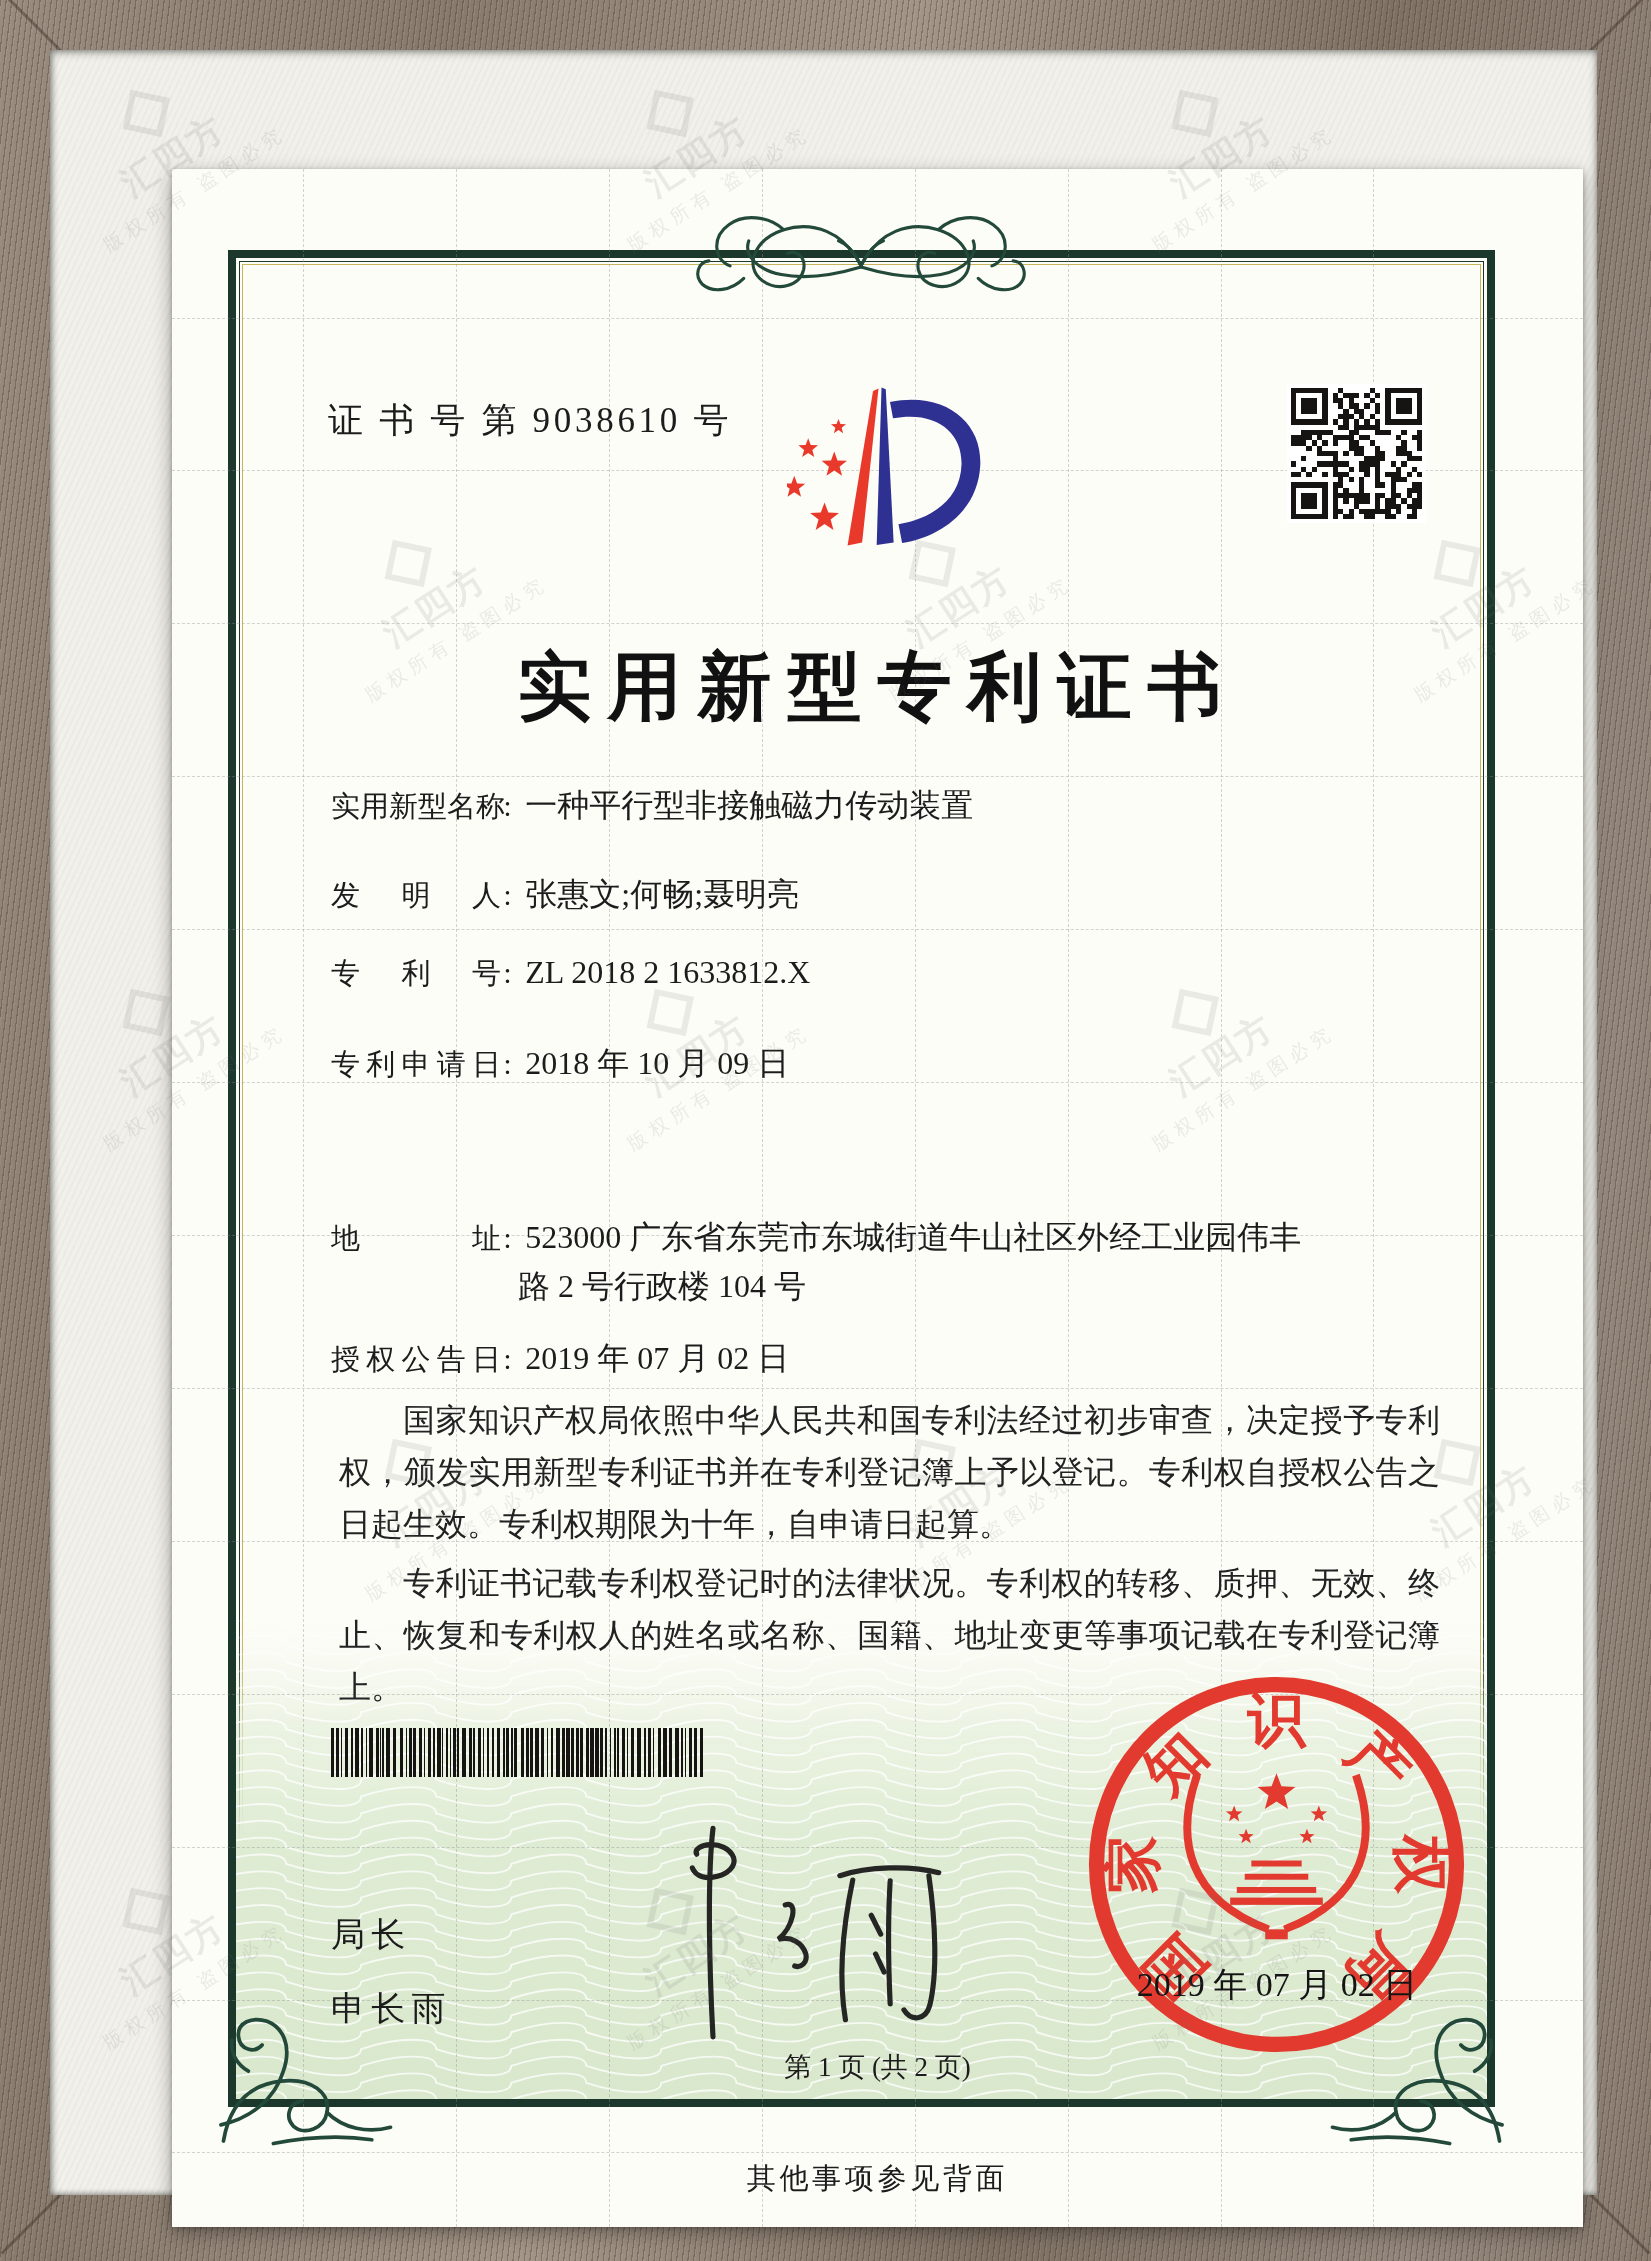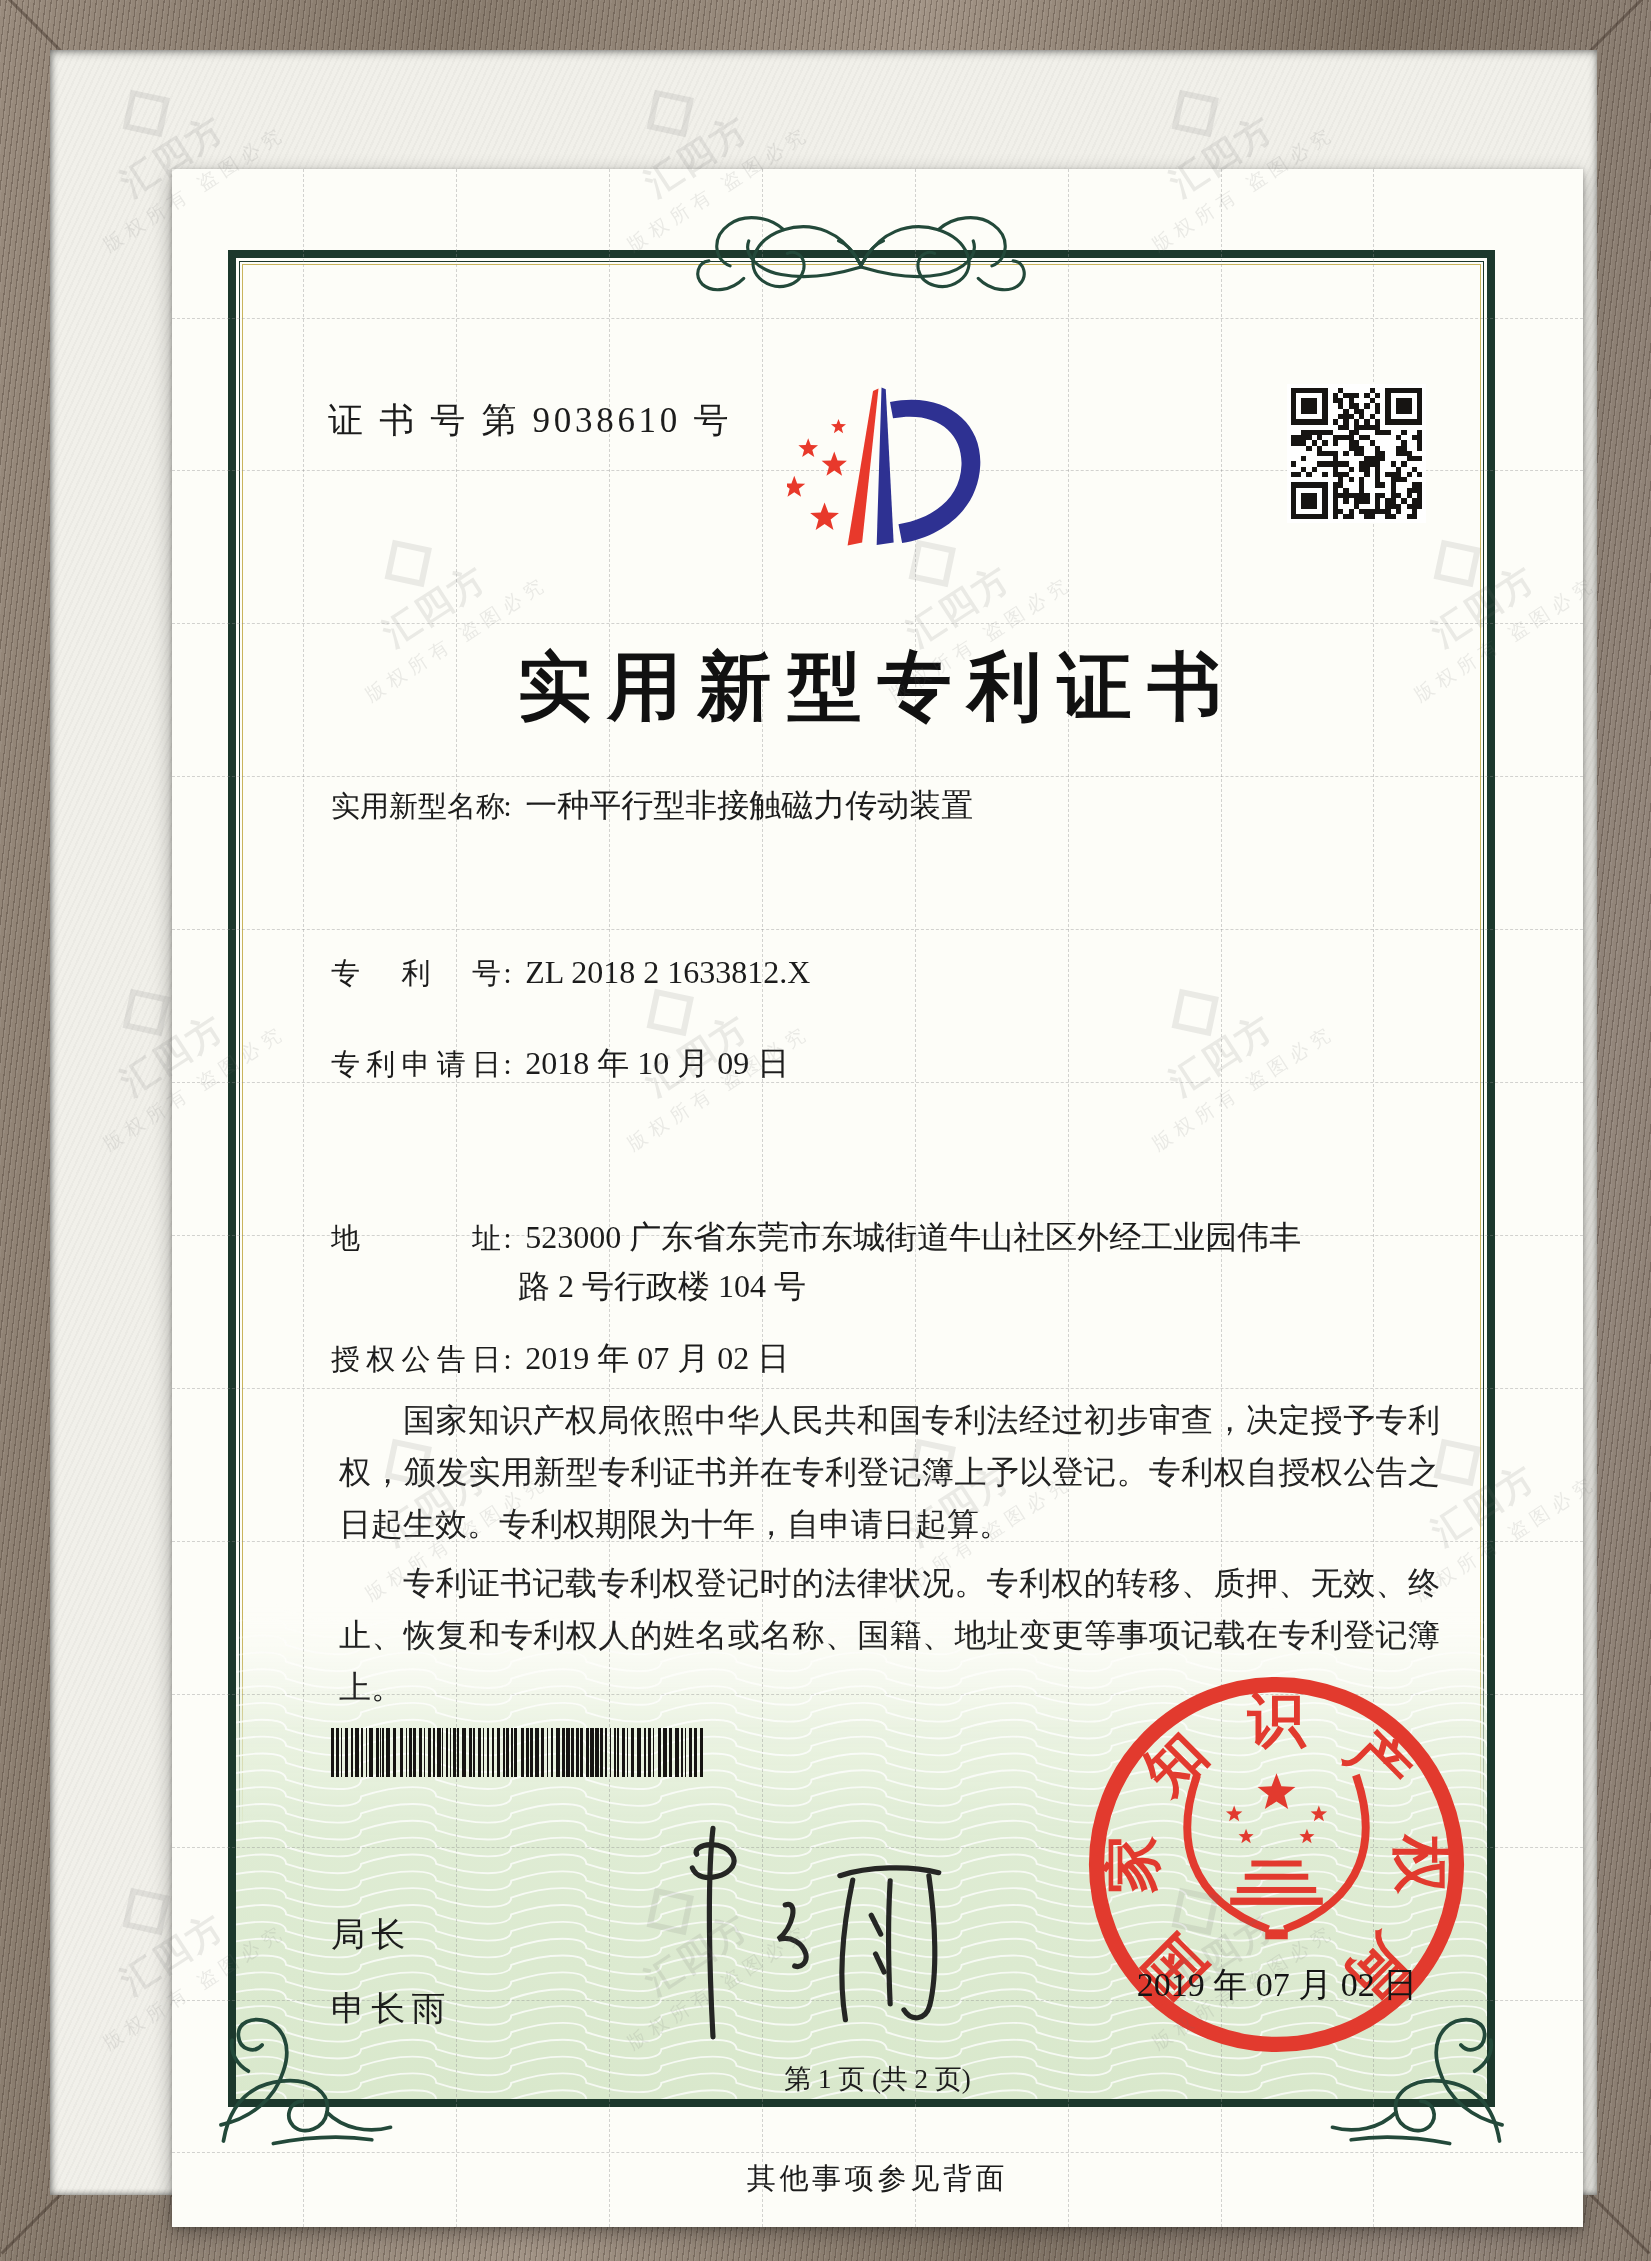--- a/index.html
+++ b/index.html
@@ -75,21 +75,21 @@
   .barcode { left:159px; top:1559px; width:382px; height:49px; display:flex; align-items:stretch; }
   .barcode i { display:block; height:100%; }
 
   .director-title { left:159px; top:1743px; font-size:34px; letter-spacing:6.2px; }
   .director-name  { left:159px; top:1817px; font-size:34px; letter-spacing:6.2px; }
   .signature { left:412px; top:1623px; width:387px; height:262px; }
 
   .seal { left:906px; top:1497px; width:397px; height:397px; mix-blend-mode:multiply; }
   .seal-date { left:893px; top:1793px; width:424px; text-align:center; font-size:34px; color:#141414; z-index:4; }
 
-  .page-info { left:0; width:100%; top:1880px; text-align:center; font-size:27px;margin-top:12px; }
+  .page-info { left:0; width:100%; top:1880px; text-align:center; font-size:27px; }
   .back-note { left:0; width:100%; top:1990px; text-align:center; font-size:29px; letter-spacing:3.7px; }
 
   .ornament { left:477px; top:22.5px; width:424px; height:119px; z-index:2; }
   .flourish { width:187px; height:187px; z-index:2; }
   .fl-l { left:39px; top:1790px; }
   .fl-r { left:1153px; top:1790px; transform:scaleX(-1); }
 
   
   .wm-layer { position:absolute; inset:0; z-index:50; pointer-events:none; }
   .wm { position:absolute; width:287px; transform:rotate(-33deg); opacity:.13; color:#6e6e6e; text-align:center; }
@@ -849,20 +849,23 @@
               <i class="on"></i>
               <i></i>
             </div>
         </div>
 
         <div class="abs row r0">
           <span class="lab">实用新型名称</span><span class="colon">:</span><span class="val">一种平行型非接触磁力传动装置</span>
         </div>
 
         <div class="abs title">实用新型专利证书</div>
+        <div class="abs row r1">
+          <span class="lab">发明人</span><span class="colon">:</span><span class="val">张惠文;何畅;聂明亮</span>
+        </div>
         <div class="abs row r2">
           <span class="lab">专利号</span><span class="colon">:</span><span class="val">ZL 2018 2 1633812.X</span>
         </div>
         <div class="abs row r3">
           <span class="lab">专利申请日</span><span class="colon">:</span><span class="val">2018 年 10 月 09 日</span>
         </div>
         <div class="abs row r5">
           <span class="lab">地址</span><span class="colon">:</span><span class="val">523000 广东省东莞市东城街道牛山社区外经工业园伟丰</span>
         </div>
         <div class="abs addr2">路 2 号行政楼 104 号</div>

